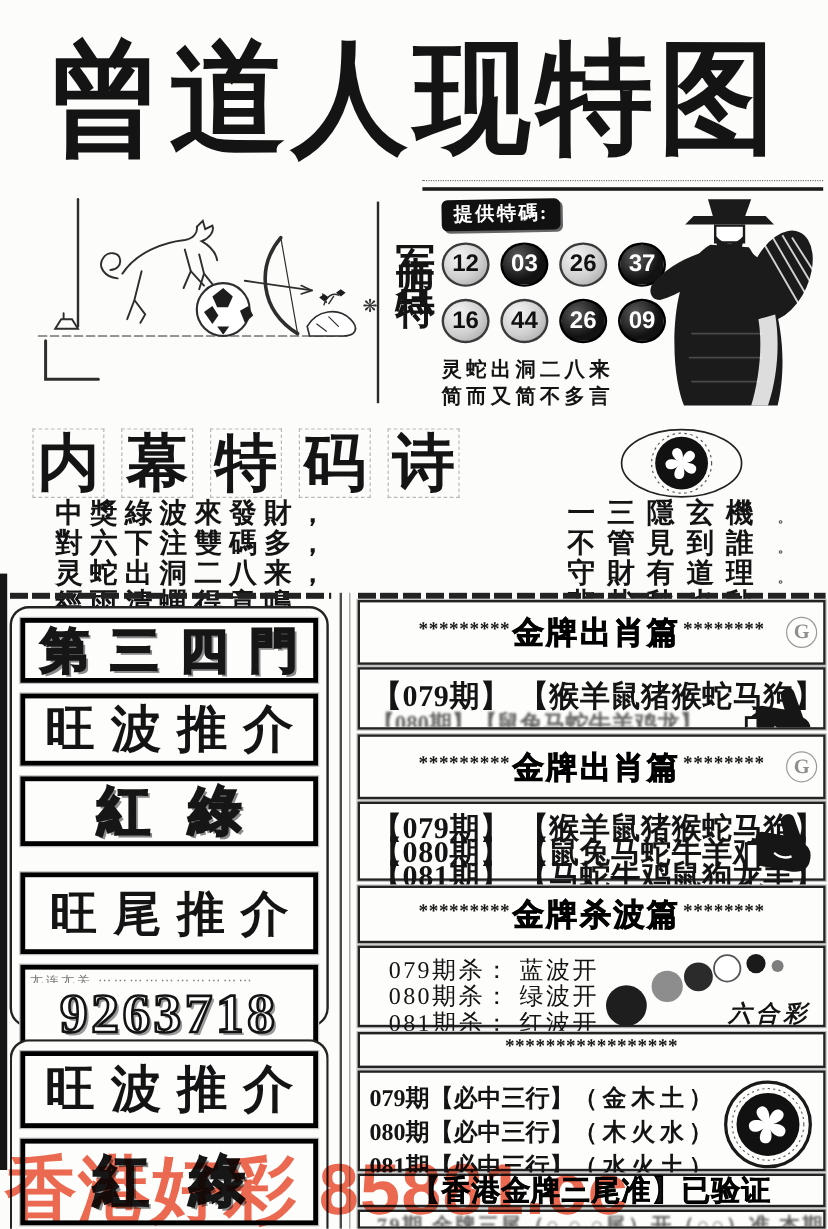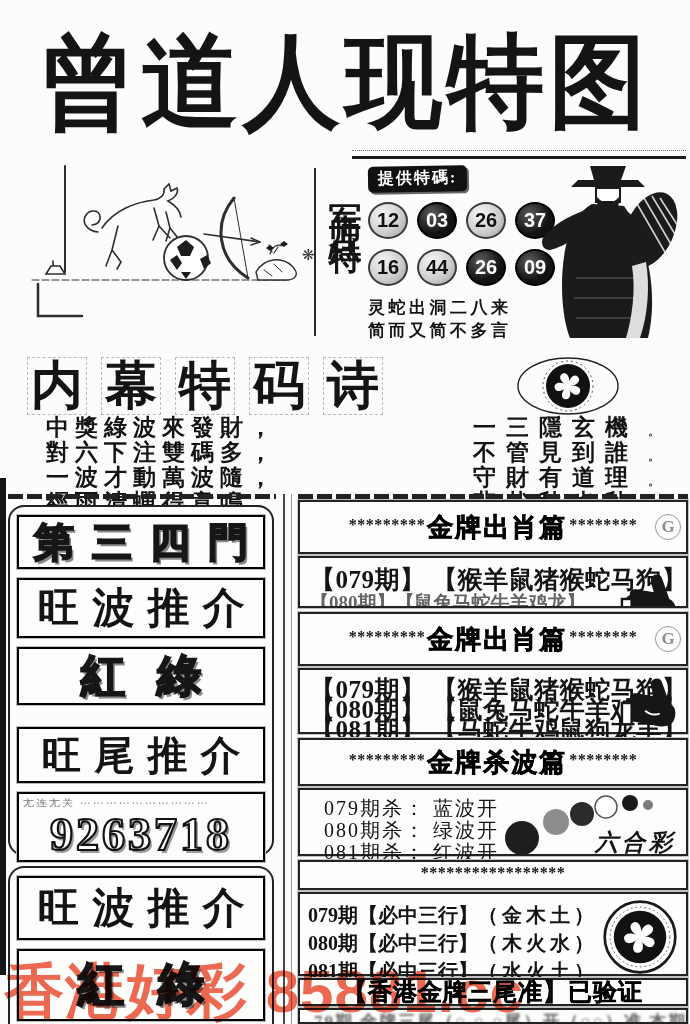--- a/index.html
+++ b/index.html
@@ -53,29 +53,29 @@
   #torn-right{ left:298px; width:390px; }
   #edge-bar { position:absolute; left:0; top:478px; width:6px; height:497px; background:#161616; }
   #col-div-a { position:absolute; left:283px; top:494px; width:2px; height:530px; background:#4a4a4a; }
   #col-div-b { position:absolute; left:291px; top:494px; width:1px; height:530px; background:#9a9a9a; }
 
   
   .lgroup { position:absolute; left:8px; width:266px; border:2.5px solid #232323; border-radius:16px;
             padding:8px 7px; background:#fcfcfa; }
   #lgroup1 { top:505px; height:351px; }
   #lgroup2 { top:866px; height:160px; border-radius:16px 16px 0 0; border-bottom:none; }
-  .lbox { border:2px solid #000000; display:flex; align-items:center; justify-content:center;
+  .lbox { border:4px solid #000000; display:flex; align-items:center; justify-content:center;
           margin-bottom:9px; background:#fdfdfb; box-shadow:0 0 0 1px #bdbdbd; }
   .lbox-text { font-weight:bold; white-space:nowrap; }
   .solid-text { color:#141414; }
   .outline-text { color:#fff; -webkit-text-stroke:2px #161616; text-shadow:2.5px 2.5px 0 #8a8a8a; }
   #lbox1 { height:54px; } #lbox1 .lbox-text { font-size:40px; letter-spacing:18px; text-indent:18px; }
   #lbox2 { height:60px; } #lbox2 .lbox-text { font-size:42px; letter-spacing:13px; text-indent:13px; }
   #lbox3 { height:58px; } #lbox3 .lbox-text { font-size:44px; letter-spacing:32px; text-indent:32px; }
-  #lbox4 { height:56px;margin-top:22px; } #lbox4 .lbox-text { font-size:40px; letter-spacing:13px; text-indent:13px; }
+  #lbox4 { height:68px;margin-top:22px; } #lbox4 .lbox-text { font-size:40px; letter-spacing:13px; text-indent:13px; }
   #lbox5 { height:70px; flex-direction:column; justify-content:flex-start; padding-top:2px; }
   #faded-line { font-size:11px; color:#777; letter-spacing:2px; filter:blur(0.6px); transform:scaleY(.85);
                 width:100%; text-align:left; padding-left:4px; white-space:nowrap; overflow:hidden; }
   #hotline { font-size:46px; font-weight:bold; letter-spacing:3px; line-height:50px;
              color:#fff; -webkit-text-stroke:2.2px #141414; text-shadow:2.5px 2.5px 0 #9a9a9a; }
   #lbox6 { height:64px; } #lbox6 .lbox-text { font-size:42px; letter-spacing:13px; text-indent:13px; }
   #lbox7 { height:72px; margin-bottom:0; } #lbox7 .lbox-text { font-size:46px; letter-spacing:34px; text-indent:34px; }
 
   
   .rsec { position:absolute; left:298px; width:390px; border:2px solid #232323; background:#fdfdfb;
@@ -93,21 +93,21 @@
   #rfooter { top:978px; height:28px; display:flex; align-items:center; justify-content:center; }
   #rpartial { top:1008px; height:16px; overflow:hidden; }
   .zrow { position:absolute; left:10px; font-size:25px; font-weight:bold; white-space:nowrap; letter-spacing:0.5px; }
   .erased-row { position:absolute; left:10px; top:32px; height:16px; overflow:hidden; font-size:19px; font-weight:bold;
                 color:#4a4a4a; filter:blur(0.7px); opacity:0.85; white-space:nowrap; }
   .fist-icon { position:absolute; }
   #rblk1 .fist-icon { right:8px; bottom:-26px; }
   #rblk2 .fist-icon { right:8px; top:4px; }
   .srow { position:absolute; left:24px; font-size:20px; font-weight:normal; letter-spacing:2px; white-space:nowrap; }
   #lotto { position:absolute; right:6px; top:2px; width:180px; height:64px; }
-  #lotto-text { position:absolute; right:4px; bottom:-2px; font-size:23px; font-weight:bold; font-style:italic;
+  #lotto-text { position:absolute; right:4px; bottom:-2px; font-size:19px; font-weight:bold; font-style:italic;
                 letter-spacing:4px; }
   .wrow { position:absolute; left:8px; font-size:20px; font-weight:bold; white-space:nowrap; }
   .wrow .w-val { letter-spacing:4px; }
   #wuxing-logo { position:absolute; right:8px; top:5px; }
   #footer-title { font-size:24px; font-weight:bold; letter-spacing:1px; -webkit-text-stroke:0.5px #000; }
   #partial-text { font-size:17px; font-weight:bold; color:#3d3d3d; filter:blur(0.9px); opacity:0.8;
                   white-space:nowrap; padding-left:14px; letter-spacing:2px; }
 
   
   #watermark { position:absolute; left:4px; top:952px; width:690px; font-size:60px; font-weight:bold;
@@ -226,21 +226,21 @@
       <span class="poem-a">中獎綠波來發財，</span>
       <span class="poem-b">一三隱玄機</span>
       <span class="poem-end">。</span>
     </div>
     <div class="poem-line">
       <span class="poem-a">對六下注雙碼多，</span>
       <span class="poem-b">不管見到誰</span>
       <span class="poem-end">。</span>
     </div>
     <div class="poem-line">
-      <span class="poem-a">一波才動萬波隨，</span>
+      <span class="poem-a">灵蛇出洞二八来，</span>
       <span class="poem-b">守財有道理</span>
       <span class="poem-end">。</span>
     </div>
     <div class="poem-line">
       <span class="poem-a">經雨清蟬得意鳴，</span>
       <span class="poem-b">悲哉秋也秋</span>
       <span class="poem-end">。</span>
     </div>
   </div>
 

